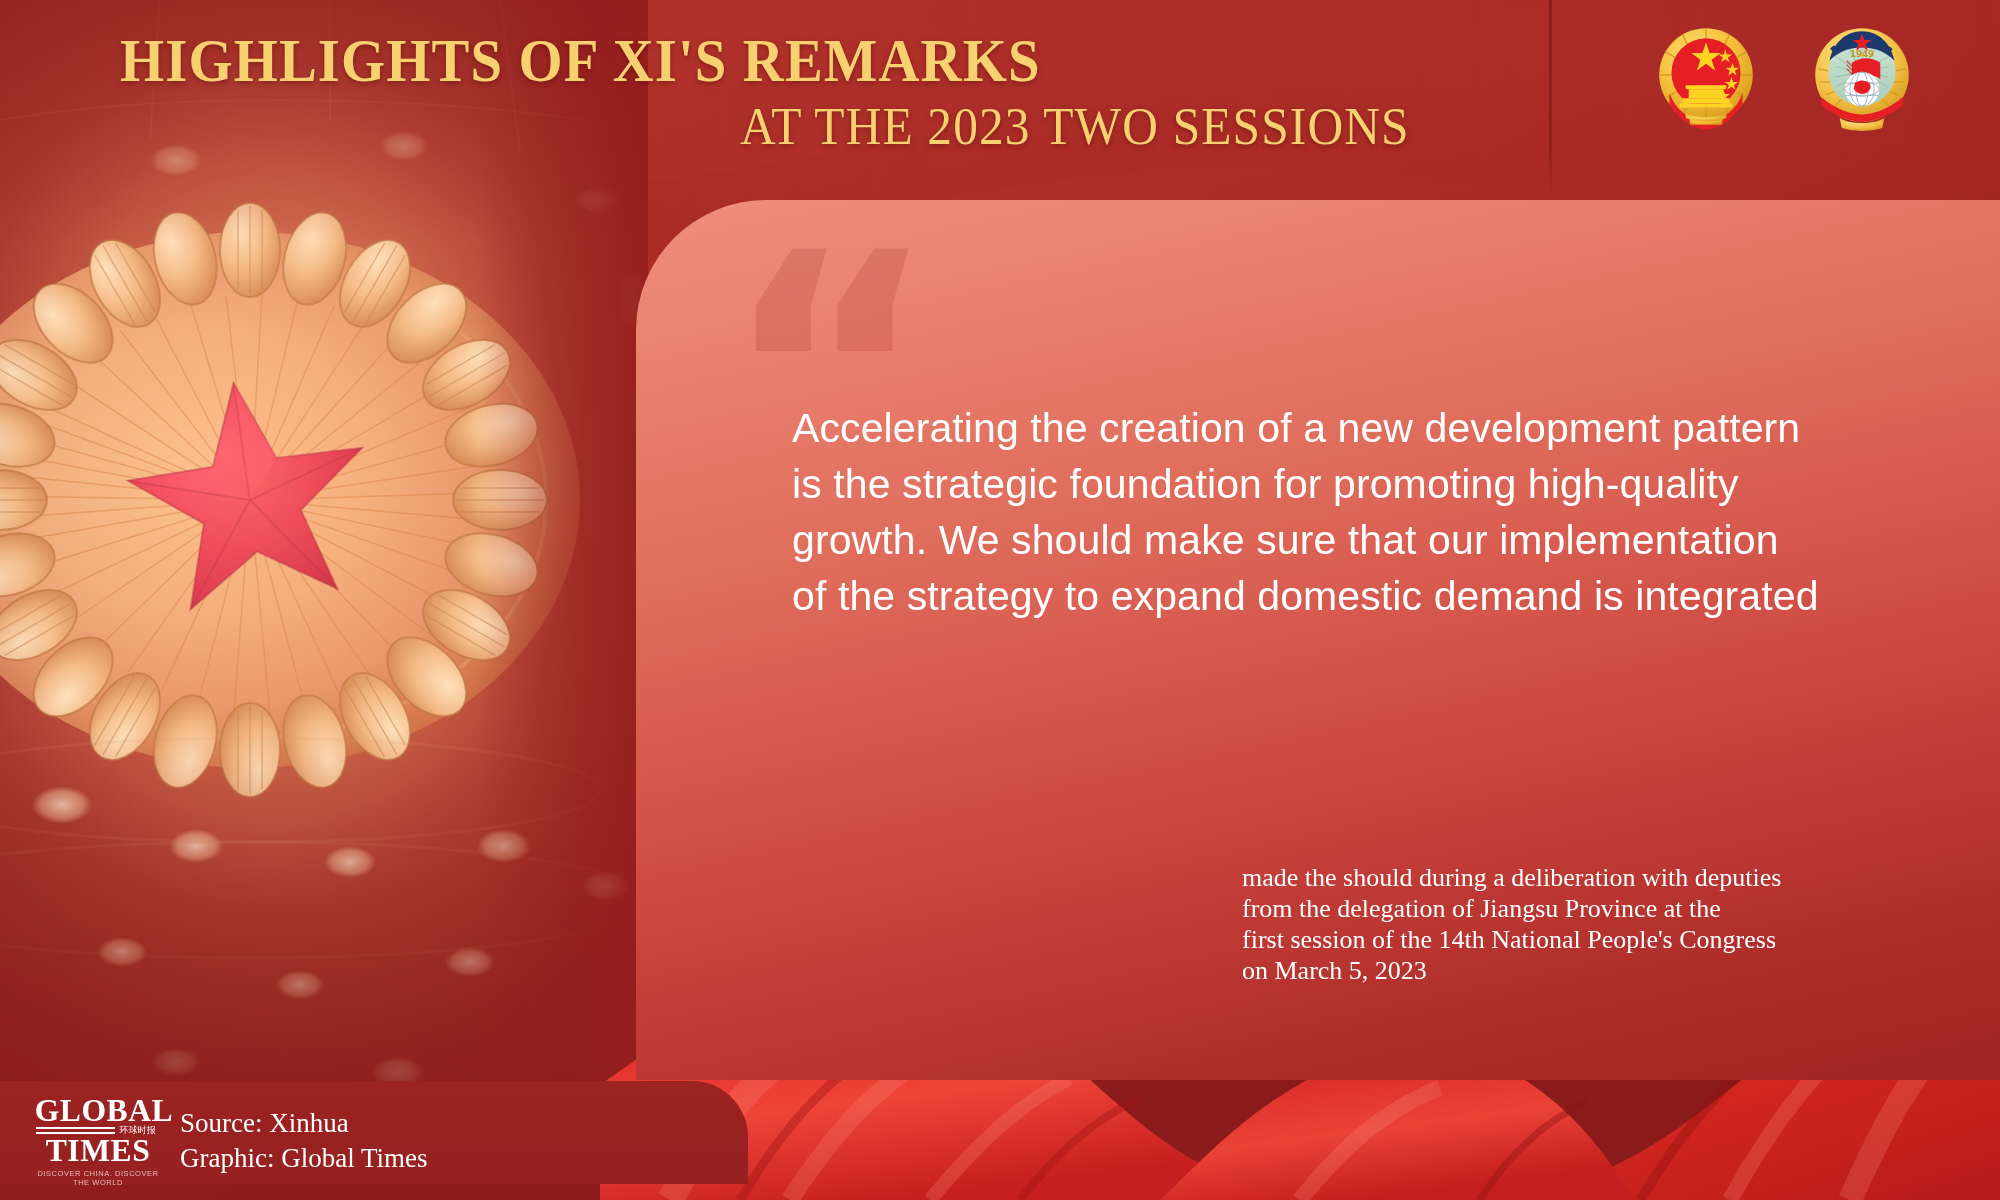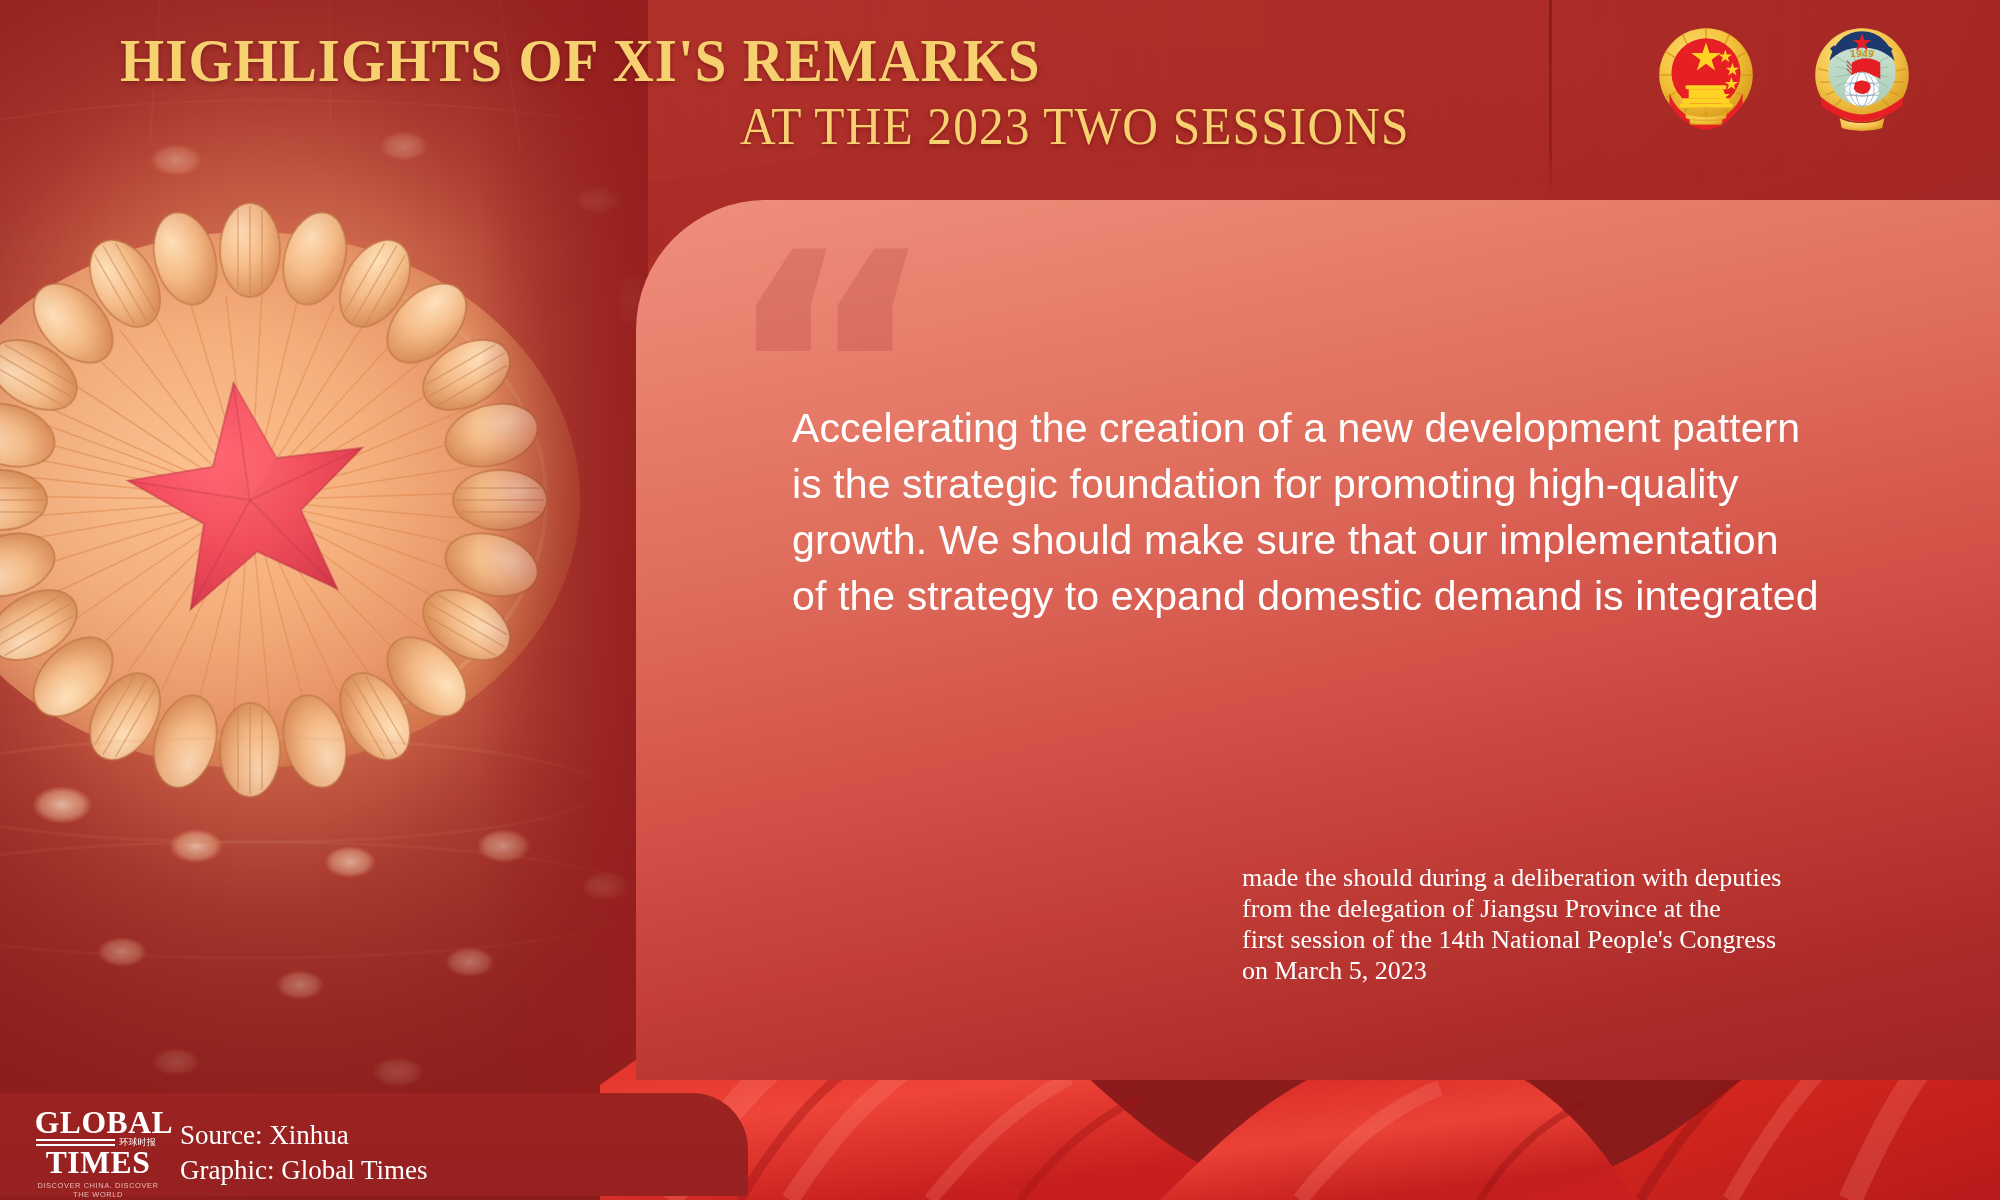--- a/index.html
+++ b/index.html
@@ -156,21 +156,21 @@
     background:linear-gradient(180deg, rgba(110,16,16,.55) 0%, rgba(110,16,16,.38) 75%, rgba(110,16,16,0) 100%);
   }
   .emblems {
     position:absolute; left:1645px; top:16px;
     display:flex; gap:34px; align-items:flex-end;
   }
   .emblem { width:122px; height:122px; display:block; }
 
   
   .footer {
-    position:absolute; left:0; bottom:4px;
+    position:absolute; left:0; bottom:16px;
     width:748px; height:103px;
     background:linear-gradient(180deg, #9b2322 0%, #962120 100%);
     border-top-right-radius:56px;
   }
   .footer-inner {
     position:absolute; left:36px; top:14px;
     display:flex; align-items:center; gap:20px;
   }
   .gt-logo { width:124px; }
   .gt-word {

